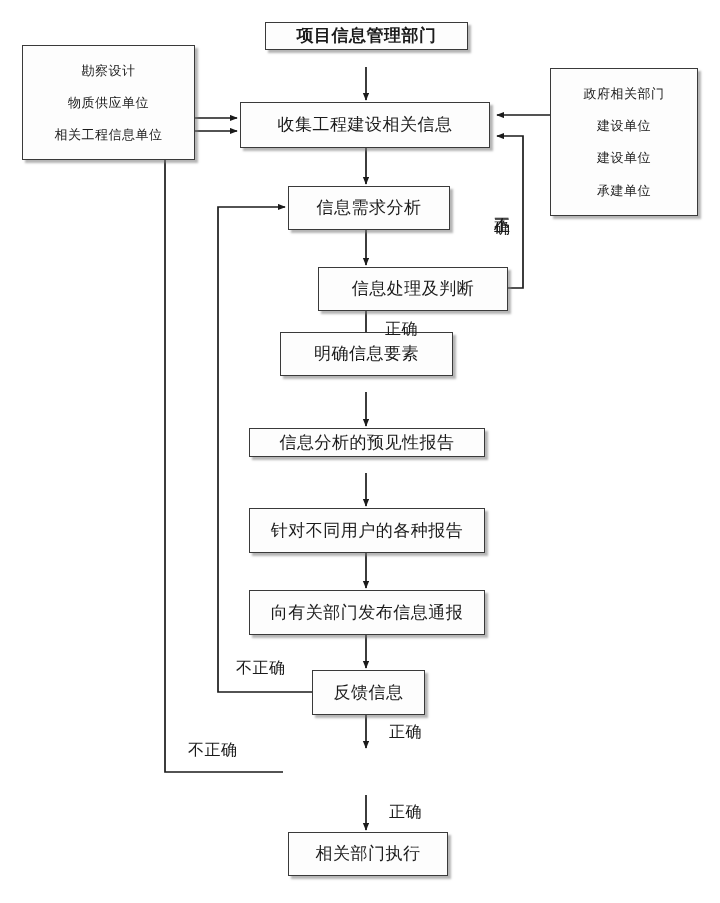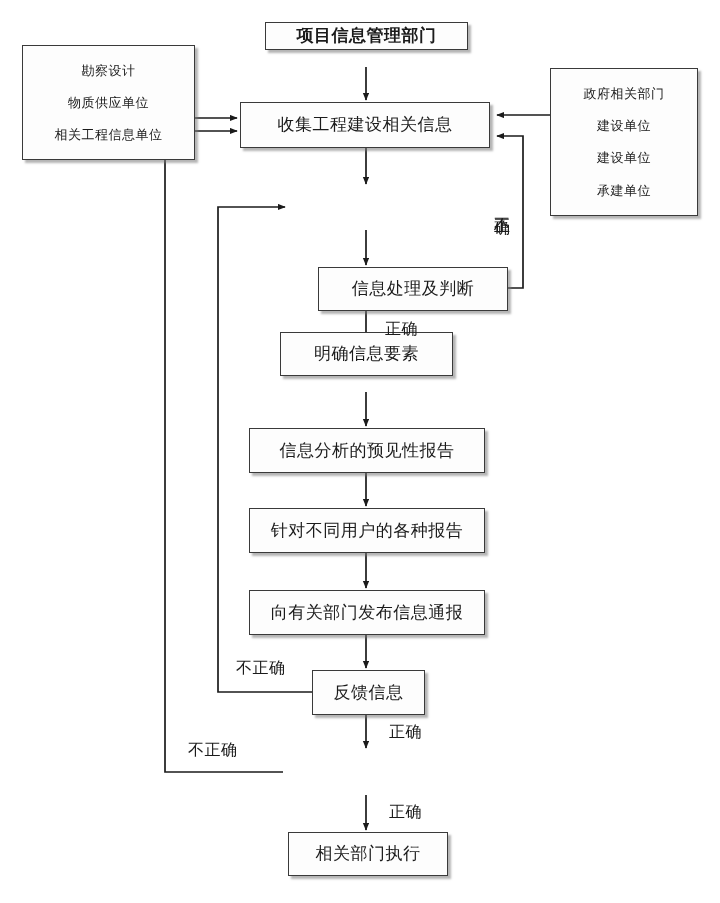--- a/index.html
+++ b/index.html
@@ -132,30 +132,33 @@
     <span class="line">政府相关部门</span>
     <span class="line">建设单位</span>
     <span class="line">建设单位</span>
     <span class="line">承建单位</span>
   </div>
 
   <div class="node" style="left:240px; top:102px; width:250px; height:46px;">
     <span class="line">收集工程建设相关信息</span>
   </div>
 
+  <div class="node" style="left:288px; top:186px; width:162px; height:44px;">
+    <span class="line">信息需求分析</span>
+  </div>
 
   <div class="node" style="left:272px; top:267px; width:190px; height:44px;margin-left:46px;">
     <span class="line">信息处理及判断</span>
   </div>
 
   <div class="node" style="left:280px; top:332px; width:173px; height:44px;">
     <span class="line">明确信息要素</span>
   </div>
 
-  <div class="node" style="left:249px; top:428px; width:236px; height:45px;">
+  <div class="node" style="left:249px; top:428px; width:236px; height:29px;">
     <span class="line">信息分析的预见性报告</span>
   </div>
 
   <div class="node" style="left:249px; top:508px; width:236px; height:45px;">
     <span class="line">针对不同用户的各种报告</span>
   </div>
 
   <div class="node" style="left:249px; top:590px; width:236px; height:45px;">
     <span class="line">向有关部门发布信息通报</span>
   </div>

